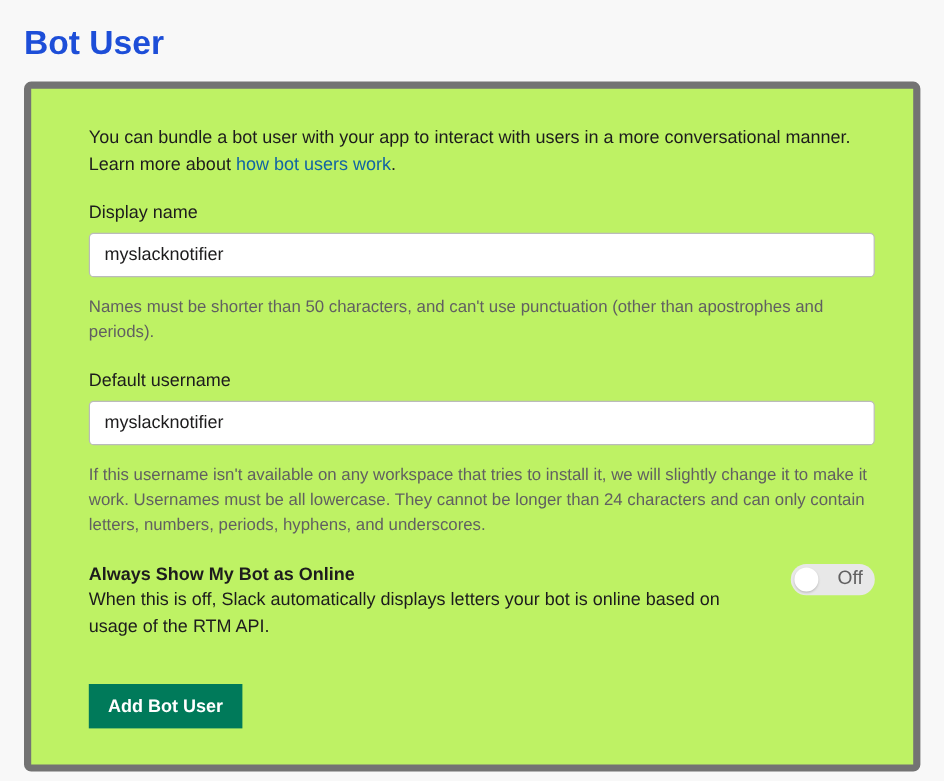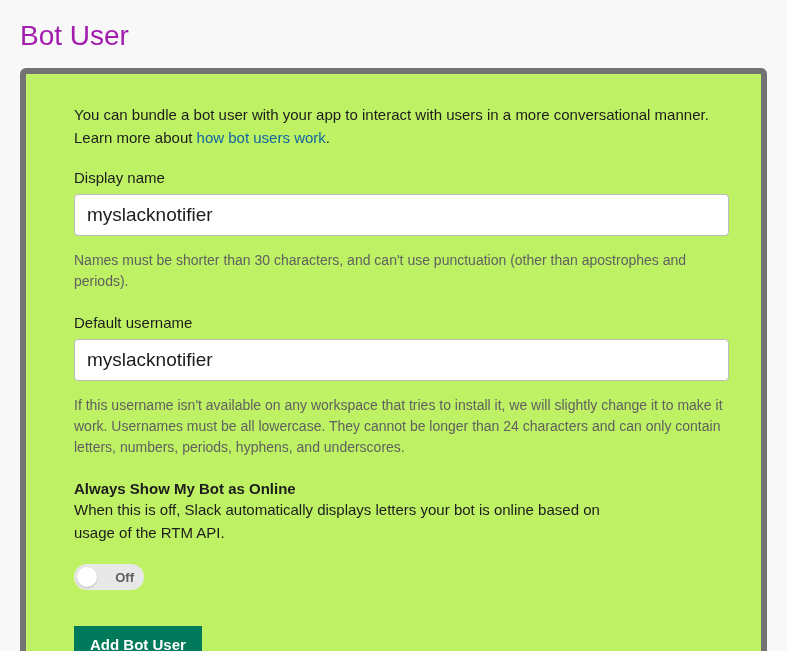--- a/index.html
+++ b/index.html
@@ -9,23 +9,23 @@
     }
     body {
       font-family: -apple-system, BlinkMacSystemFont, "Segoe UI", "Helvetica Neue", Arial, sans-serif;
       background: #f8f8f8;
       padding: 20px;
       color: #1d1c1d;
       width: 787px;
     }
     .page-title {
       font-size: 28px;
-      font-weight: 400;
+      font-weight: 700;
       margin-bottom: 16px;
-      color: #a21caf;
+      color: #1d4ed8;
     }
     .card {
       background: #bef264;
       border: 6px solid #737373;
       border-radius: 6px;
       padding: 30px 32px 30px 48px;
     }
     .intro-text {
       font-size: 15px;
       color: #1d1c1d;
@@ -39,40 +39,39 @@
     .field-label {
       font-size: 15px;
       font-weight: 400;
       color: #1d1c1d;
       display: block;
       margin-bottom: 8px;
     }
     .text-input {
       width: 100%;
       padding: 9px 12px;
-      font-size: 19px;
+      font-size: 15px;
       border: 1px solid #bbbbbb;
       border-radius: 4px;
       color: #1d1c1d;
       font-family: inherit;
       margin-bottom: 14px;
     }
     .hint-text {
       font-size: 14px;
       color: #616061;
       line-height: 1.5;
       margin-bottom: 22px;
     }
     .toggle-row {
       display: flex;
       justify-content: space-between;
       align-items: flex-start;
       margin-bottom: 36px;
       gap: 20px;
-      flex-direction: column;
     }
     .toggle-text-block {
       flex: 1;
       max-width: 540px;
     }
     .toggle-label {
       font-size: 15px;
       font-weight: 700;
       color: #1d1c1d;
       display: block;
@@ -100,22 +99,22 @@
       position: absolute;
       left: 3px;
       top: 3px;
       width: 20px;
       height: 20px;
       background: #ffffff;
       border-radius: 50%;
       box-shadow: 0 1px 2px rgba(0,0,0,0.2);
     }
     .toggle-state {
-      font-size: 13px;
-      font-weight: 700;
+      font-size: 16px;
+      font-weight: 400;
       color: #616061;
     }
     .primary-btn {
       background: #007a5a;
       color: #ffffff;
       border: none;
       border-radius: 0;
       padding: 10px 16px;
       font-size: 15px;
       font-weight: 700;
@@ -129,21 +128,21 @@
 <h1 class="page-title">Bot User</h1>
 
 <div class="card">
 
   <p class="intro-text">
     <span>You can bundle a bot user with your app to interact with users in a more conversational manner. Learn more about </span><a href="#">how bot users work</a><span>.</span>
   </p>
 
   <label class="field-label">Display name</label>
   <input type="text" class="text-input" value="myslacknotifier" style="">
-  <p class="hint-text">Names must be shorter than 30 characters, and can't use punctuation (other than apostrophes and periods).</p>
+  <p class="hint-text">Names must be shorter than 50 characters, and can't use punctuation (other than apostrophes and periods).</p>
 
   <label class="field-label">Default username</label>
   <input type="text" class="text-input" value="myslacknotifier" style="">
   <p class="hint-text">If this username isn't available on any workspace that tries to install it, we will slightly change it to make it work. Usernames must be all lowercase. They cannot be longer than 24 characters and can only contain letters, numbers, periods, hyphens, and underscores.</p>
 
   <div class="toggle-row">
     <div class="toggle-text-block">
       <span class="toggle-label">Always Show My Bot as Online</span>
       <span class="toggle-desc">When this is off, Slack automatically displays letters your bot is online based on usage of the RTM API.</span>
     </div>

